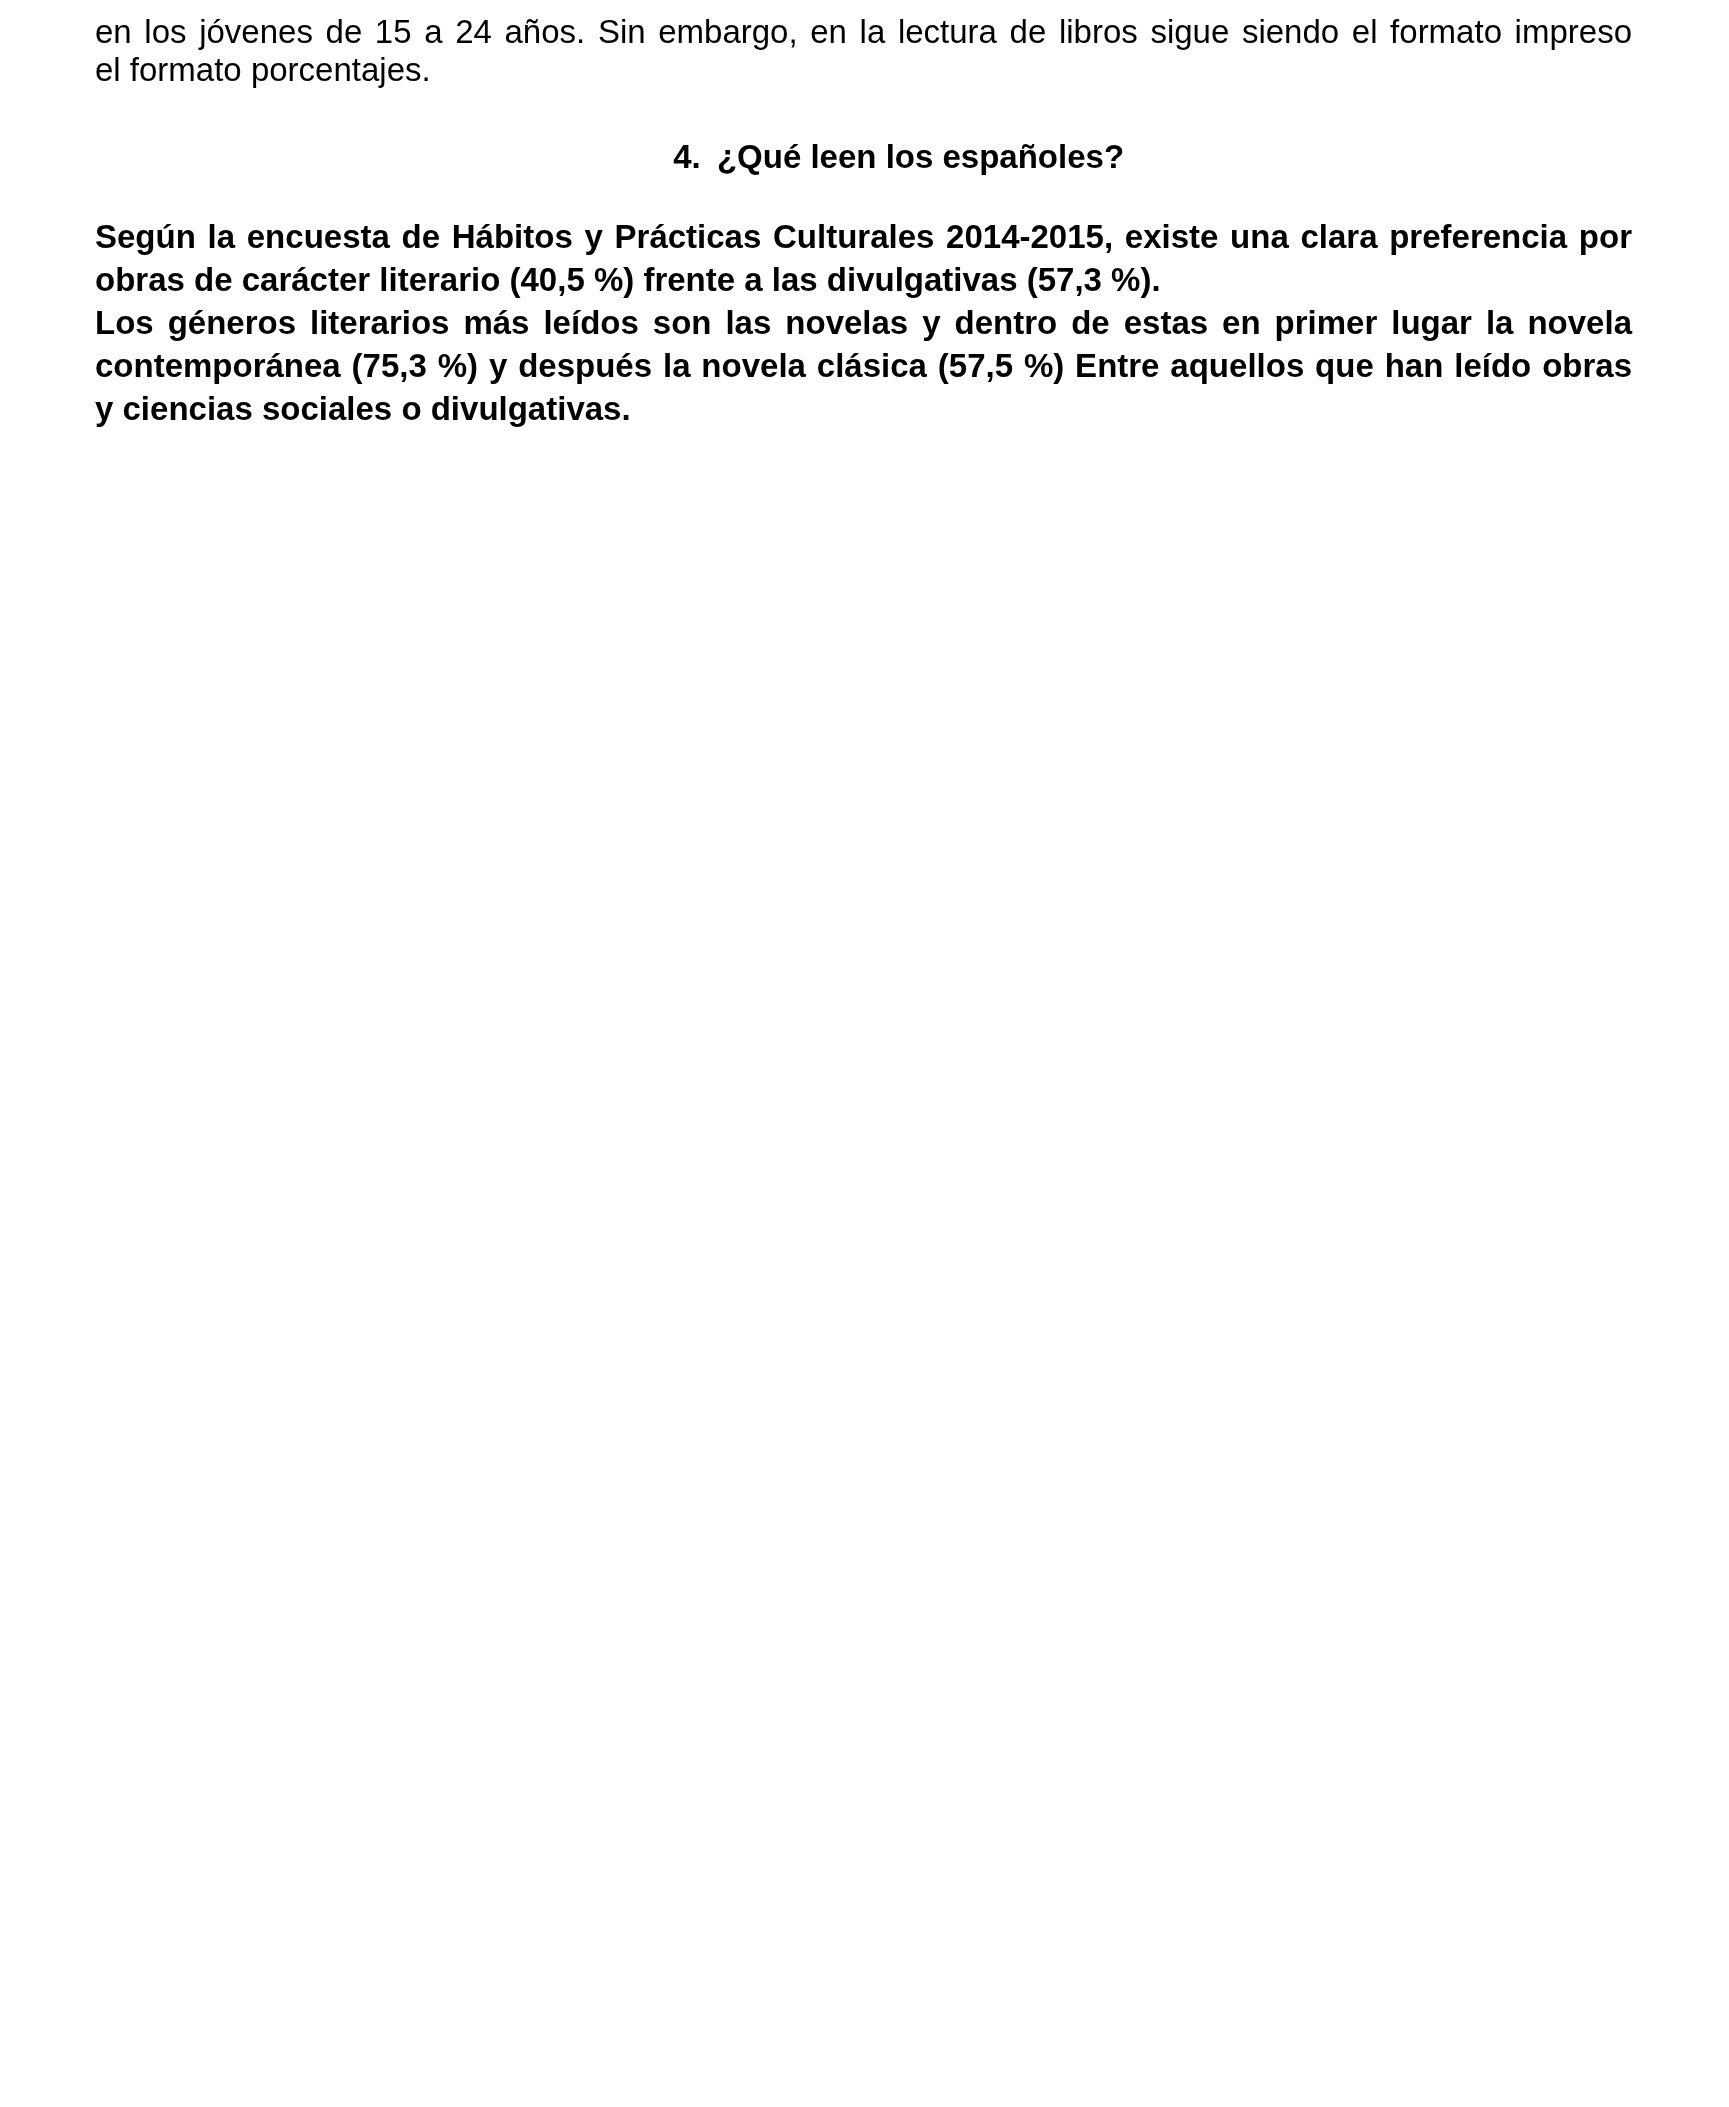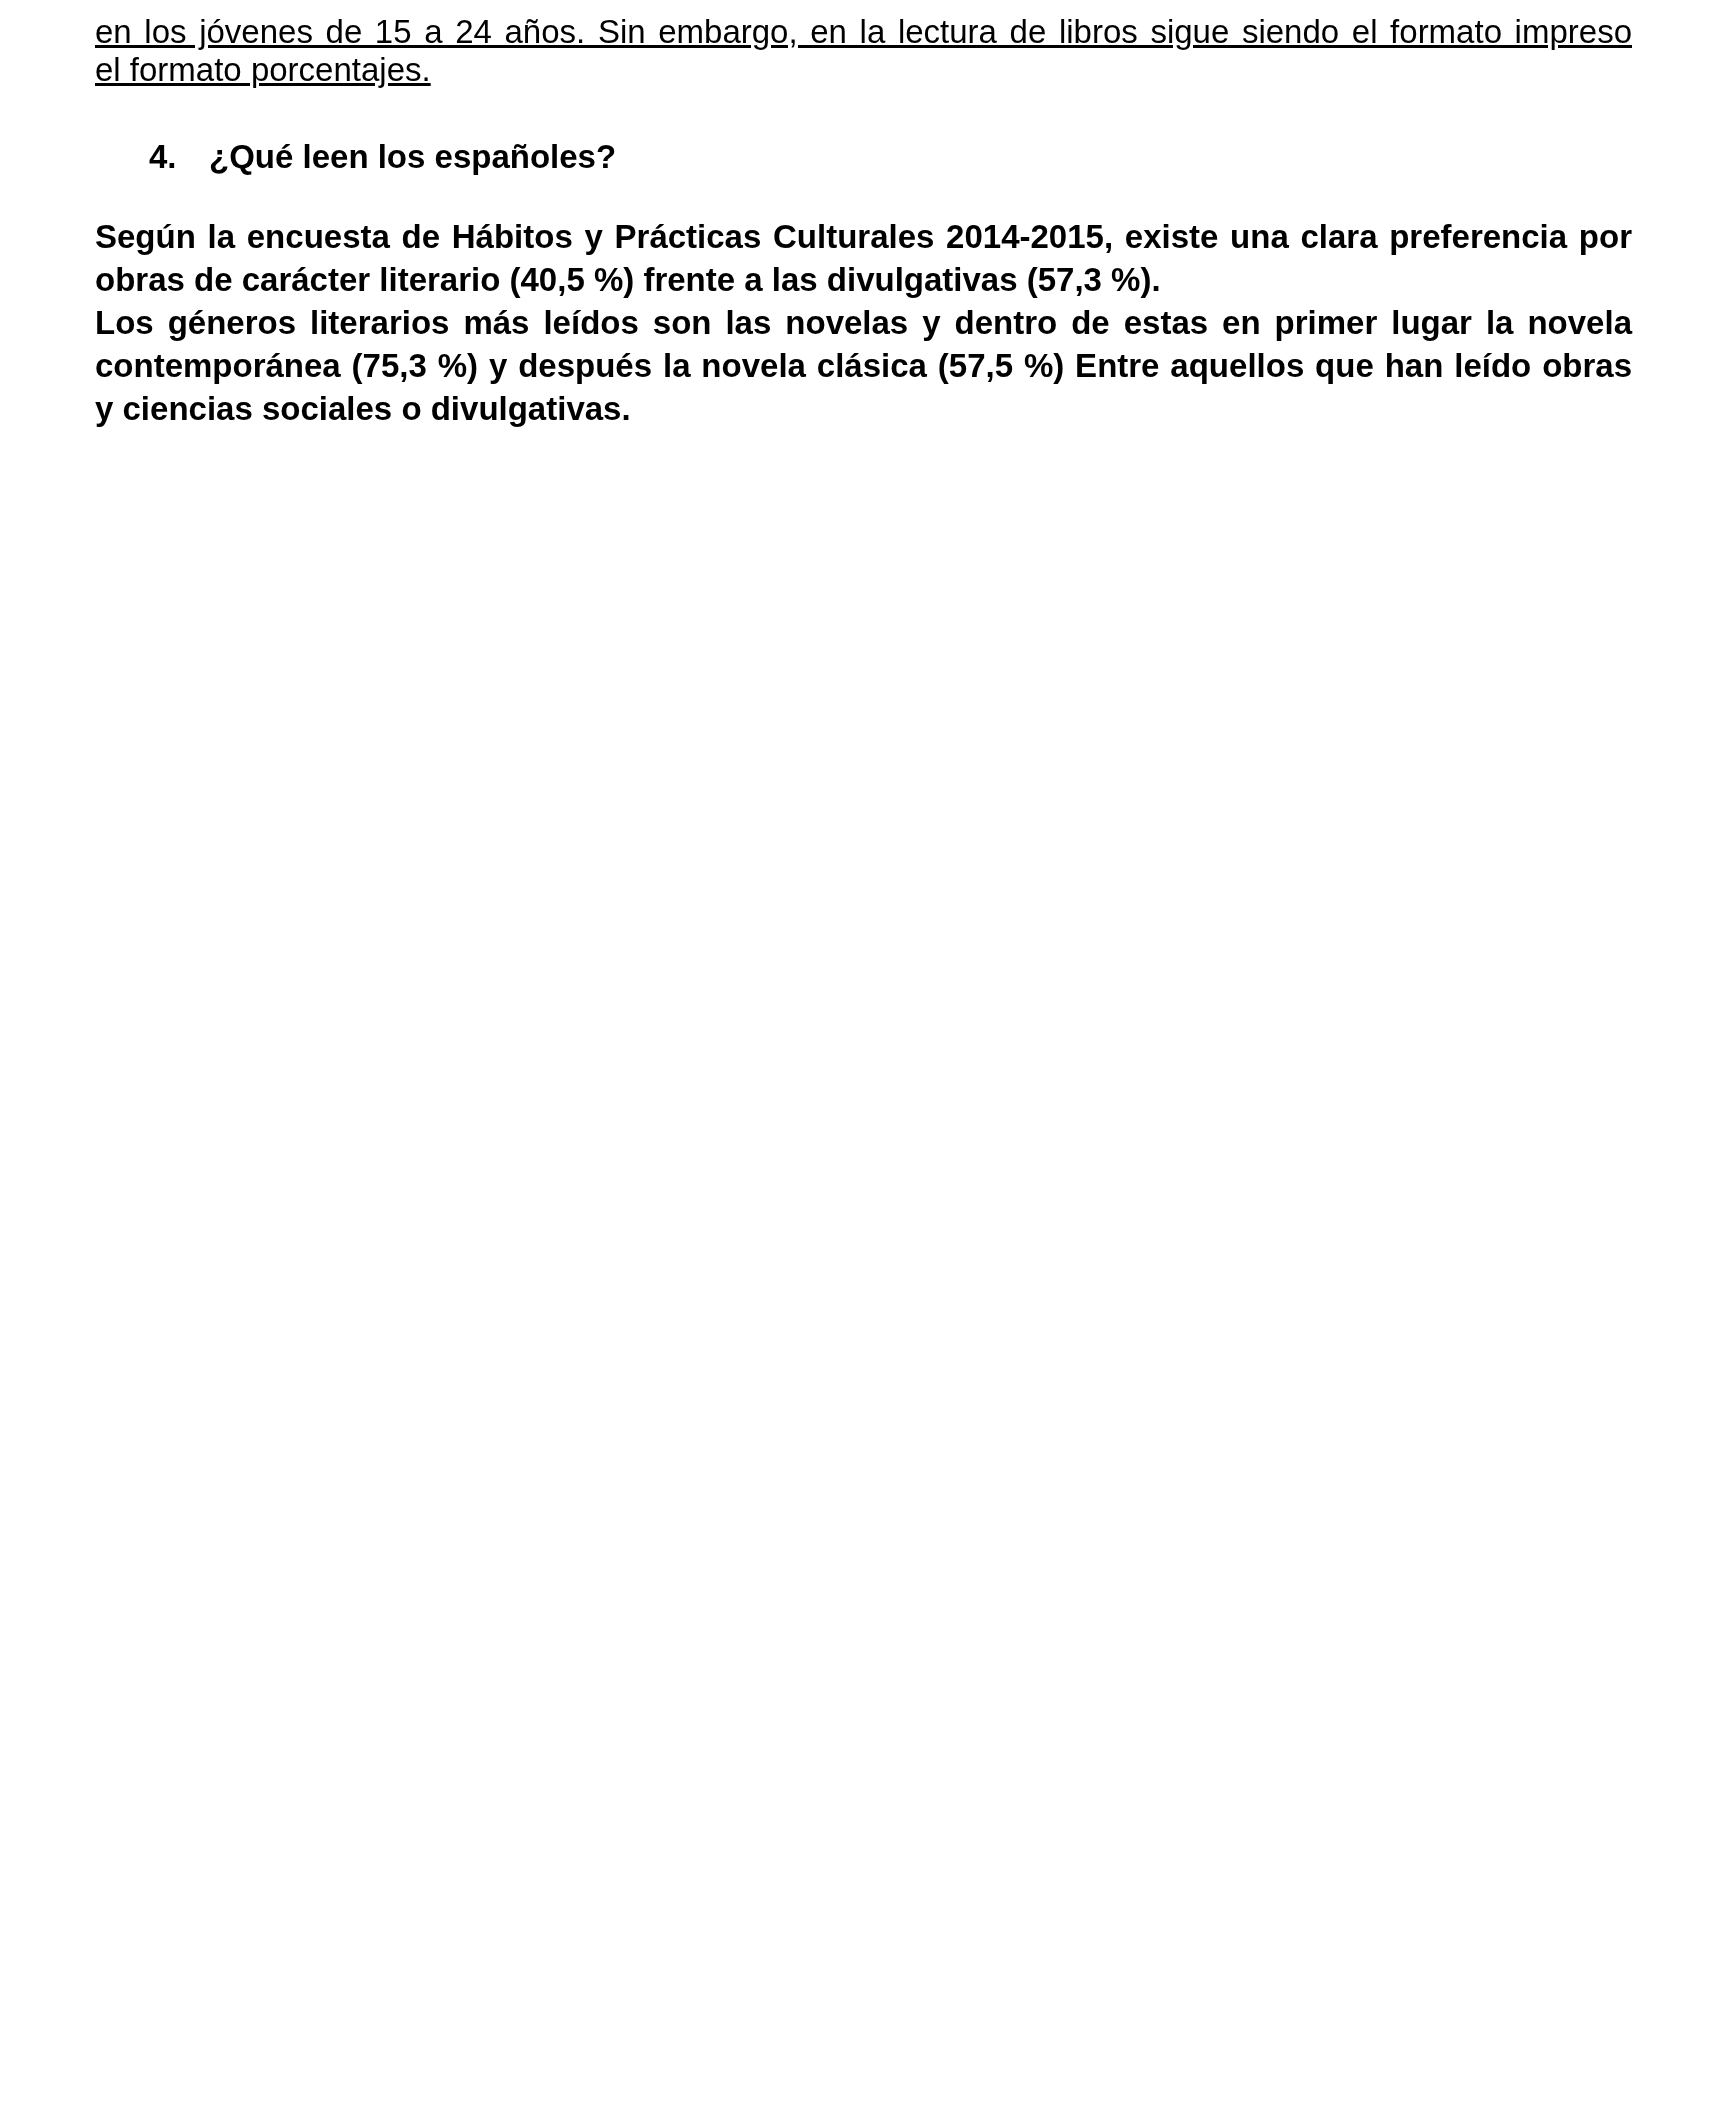--- a/index.html
+++ b/index.html
@@ -33,31 +33,31 @@
   .line {
     text-align: justify;
     white-space: normal;
   }
   
   .line.stretch {
     text-align-last: justify;
   }
   .intro .line {
     line-height: 38px;
-    text-decoration: underline;
   }
   .para .line {
     line-height: 43px;
     font-weight: bold;
   }
   .heading {
     margin-top: 46px;
     line-height: 43px;
     font-weight: 700;
     padding-left: 54px;
+    text-align: center;
   }
   .heading .h-num {
     display: inline-block;
     width: 60px;
   }
   .para-1 { margin-top: 37px; }
   .para-2 { }
 </style>
 </head>
 <body>

